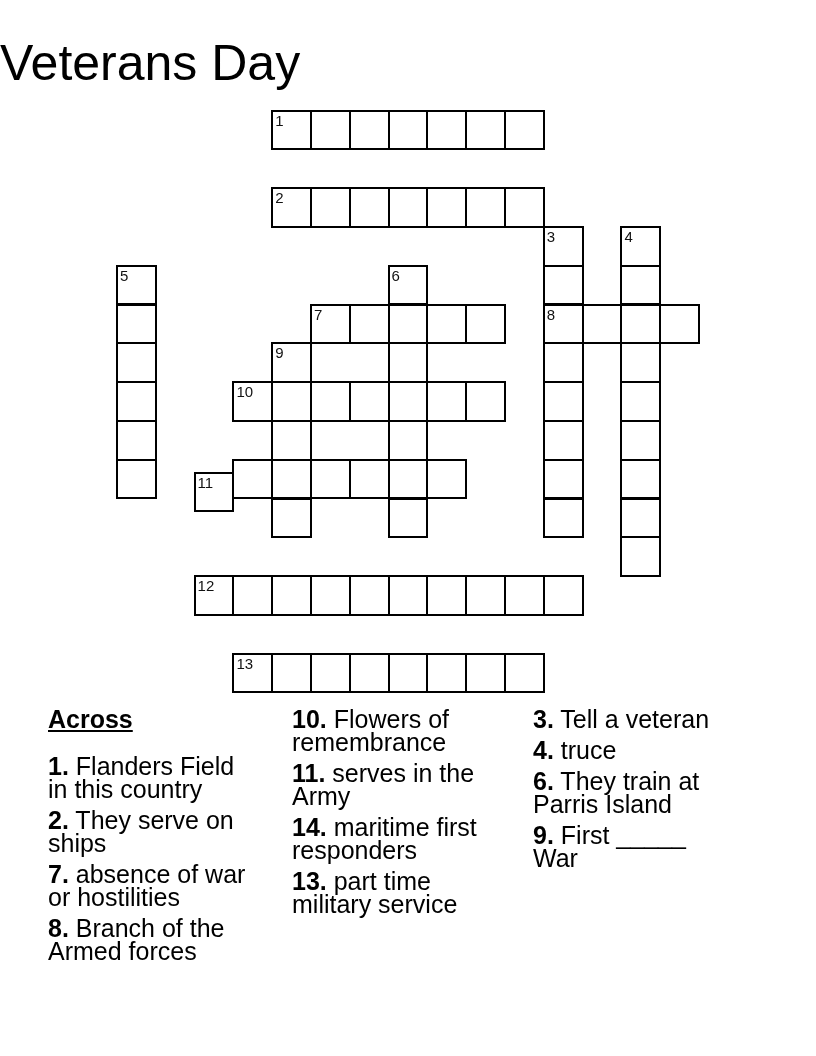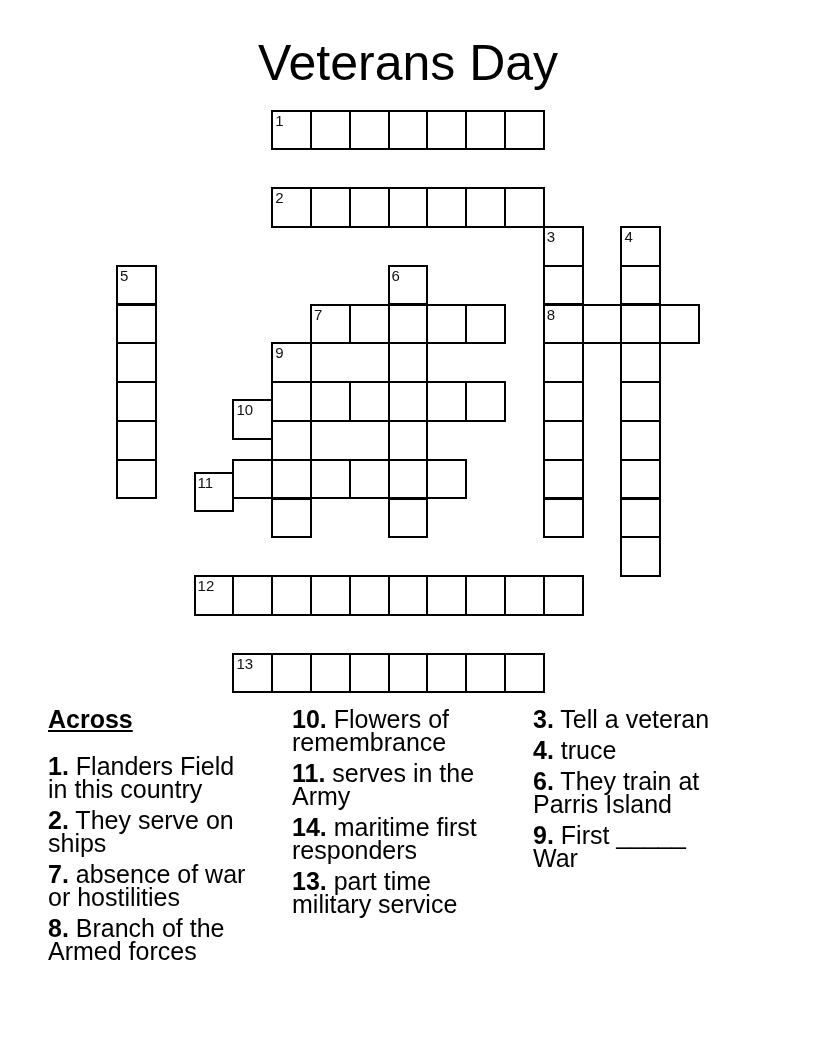--- a/index.html
+++ b/index.html
@@ -7,21 +7,20 @@
     width:816px;height:1056px;
     background:#ffffff;
     position:relative;
     overflow:hidden;
     font-family:"Liberation Sans",sans-serif;
     color:#000;
   }
   .title{
     position:absolute;
     top:36px;left:0;width:816px;
-    text-align:center;
     font-size:50px;
     line-height:54px;
     color:#000;
   }
   #grid{position:absolute;left:0;top:0;width:816px;height:1056px;}
   .cell{
     position:absolute;
     width:40.8px;height:40.8px;
     box-sizing:border-box;
     border:2px solid #000;
@@ -130,21 +129,21 @@
     <div class="cell" style="left: 581.6px; top: 303.5px;"></div>
     <div class="cell" style="left: 620.4px; top: 303.5px;"></div>
     <div class="cell" style="left: 659.2px; top: 303.5px;"></div>
     <div class="cell" style="left: 271.2px; top: 342.3px;">
       <span class="cellnum">9</span>
     </div>
     <div class="cell" style="left: 271.2px; top: 381.1px;"></div>
     <div class="cell" style="left: 271.2px; top: 419.9px;"></div>
     <div class="cell" style="left: 271.2px; top: 458.7px;"></div>
     <div class="cell" style="left: 271.2px; top: 497.5px;"></div>
-    <div class="cell" style="left: 232.4px; top: 381.1px; margin-top: 18px;">
+    <div class="cell" style="left: 232.4px; top: 381.1px;">
       <span class="cellnum">10</span>
     </div>
     <div class="cell" style="left: 271.2px; top: 381.1px;"></div>
     <div class="cell" style="left: 310px; top: 381.1px;"></div>
     <div class="cell" style="left: 348.8px; top: 381.1px;"></div>
     <div class="cell" style="left: 387.6px; top: 381.1px;"></div>
     <div class="cell" style="left: 426.4px; top: 381.1px;"></div>
     <div class="cell" style="left: 465.2px; top: 381.1px;"></div>
     <div class="cell" style="left: 193.6px; top: 458.7px; margin-top: 13px;">
       <span class="cellnum">11</span>

